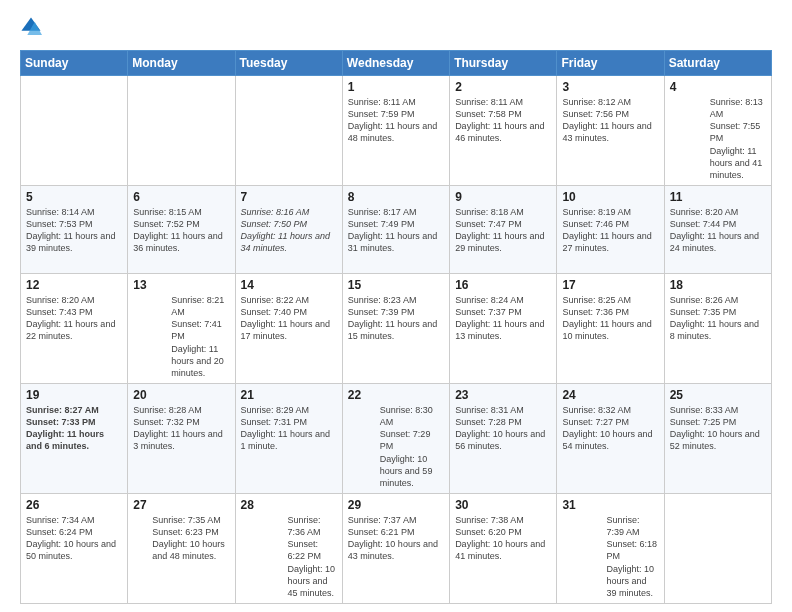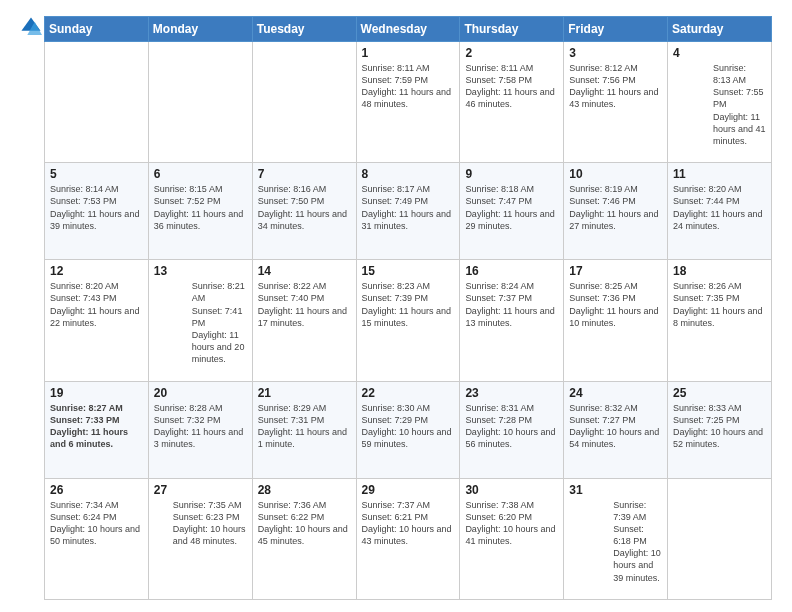--- a/index.html
+++ b/index.html
@@ -8,21 +8,21 @@
       background: #fff;
       width: 792px;
       height: 612px;
       overflow: hidden;
     }
     .page {
       width: 792px;
       height: 612px;
       padding: 16px 20px 12px 20px;
       display: flex;
-      flex-direction: row;
+      flex-direction: column;
     }
     .header {
       display: flex;
       justify-content: space-between;
       align-items: flex-start;
       margin-bottom: 8px;
     }
     .logo {
       display: flex;
       align-items: center;
@@ -171,21 +171,21 @@
 Daylight: 11 hours and 39 minutes.</div>
           </td>
           <td>
             <span class="day-num">6</span>
             <div class="day-info" style="white-space: pre-line;">Sunrise: 8:15 AM
 Sunset: 7:52 PM
 Daylight: 11 hours and 36 minutes.</div>
           </td>
           <td>
             <span class="day-num">7</span>
-            <div class="day-info" style="white-space: pre-line;">Sunrise: 8:16 AM
+            <div class="day-info" style="white-space: pre-line; font-style: italic;">Sunrise: 8:16 AM
 Sunset: 7:50 PM
 Daylight: 11 hours and 34 minutes.</div>
           </td>
           <td>
             <span class="day-num">8</span>
             <div class="day-info" style="white-space: pre-line;">Sunrise: 8:17 AM
 Sunset: 7:49 PM
 Daylight: 11 hours and 31 minutes.</div>
           </td>
           <td>
@@ -265,21 +265,21 @@
 Daylight: 11 hours and 3 minutes.</div>
           </td>
           <td>
             <span class="day-num">21</span>
             <div class="day-info" style="white-space: pre-line;">Sunrise: 8:29 AM
 Sunset: 7:31 PM
 Daylight: 11 hours and 1 minute.</div>
           </td>
           <td>
             <span class="day-num">22</span>
-            <div class="day-info" style="white-space: pre-line;">Sunrise: 8:30 AM
+            <div class="day-info" style="white-space: pre-line; margin-left: 32px;">Sunrise: 8:30 AM
 Sunset: 7:29 PM
 Daylight: 10 hours and 59 minutes.</div>
           </td>
           <td>
             <span class="day-num">23</span>
             <div class="day-info" style="white-space: pre-line;">Sunrise: 8:31 AM
 Sunset: 7:28 PM
 Daylight: 10 hours and 56 minutes.</div>
           </td>
           <td>
@@ -303,21 +303,21 @@
 Daylight: 10 hours and 50 minutes.</div>
           </td>
           <td>
             <span class="day-num">27</span>
             <div class="day-info" style="white-space: pre-line; margin-left: 19px;">Sunrise: 7:35 AM
 Sunset: 6:23 PM
 Daylight: 10 hours and 48 minutes.</div>
           </td>
           <td>
             <span class="day-num">28</span>
-            <div class="day-info" style="white-space: pre-line;">Sunrise: 7:36 AM
+            <div class="day-info" style="white-space: pre-line; margin-left: 47px;">Sunrise: 7:36 AM
 Sunset: 6:22 PM
 Daylight: 10 hours and 45 minutes.</div>
           </td>
           <td>
             <span class="day-num">29</span>
             <div class="day-info" style="white-space: pre-line;">Sunrise: 7:37 AM
 Sunset: 6:21 PM
 Daylight: 10 hours and 43 minutes.</div>
           </td>
           <td>

